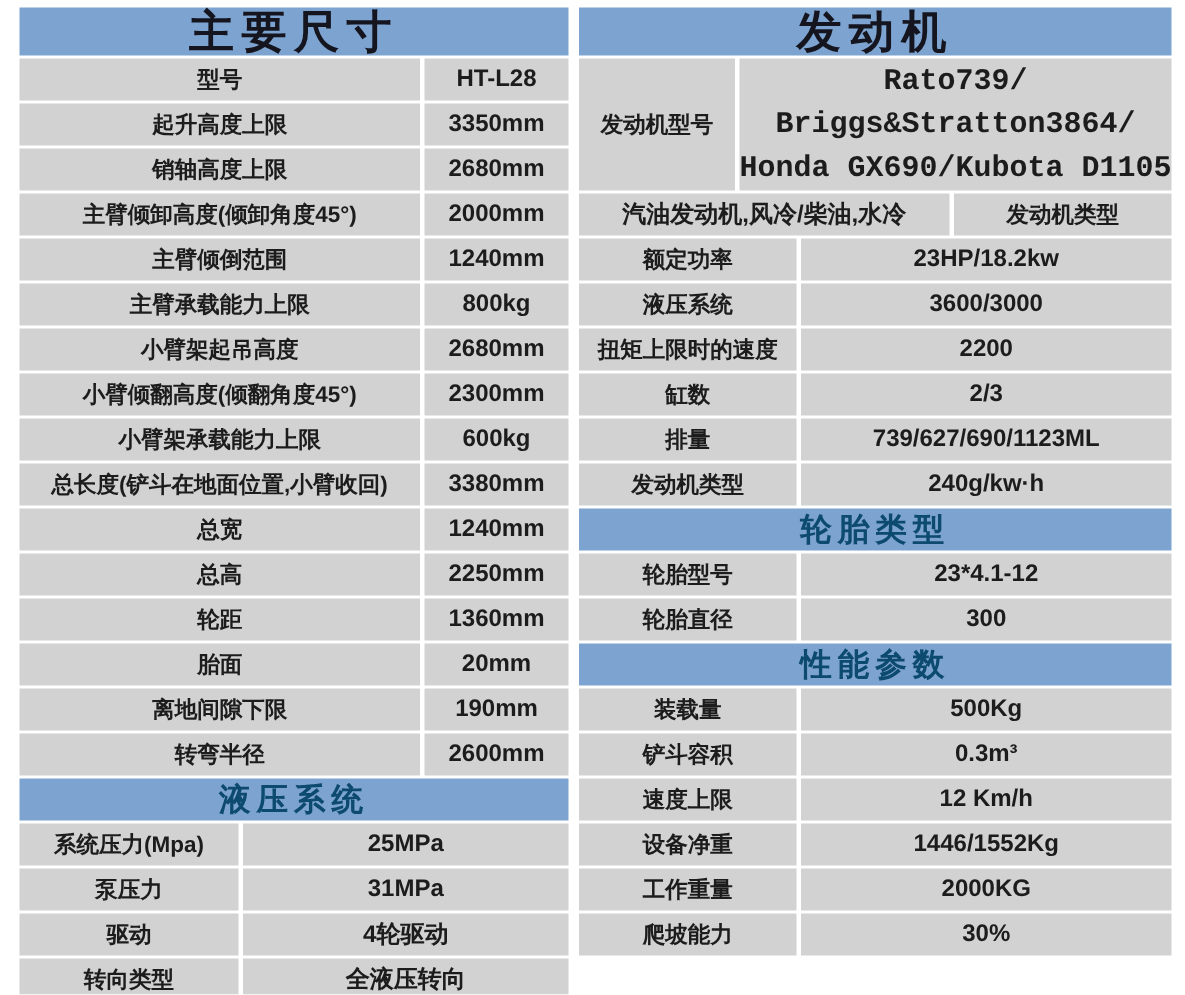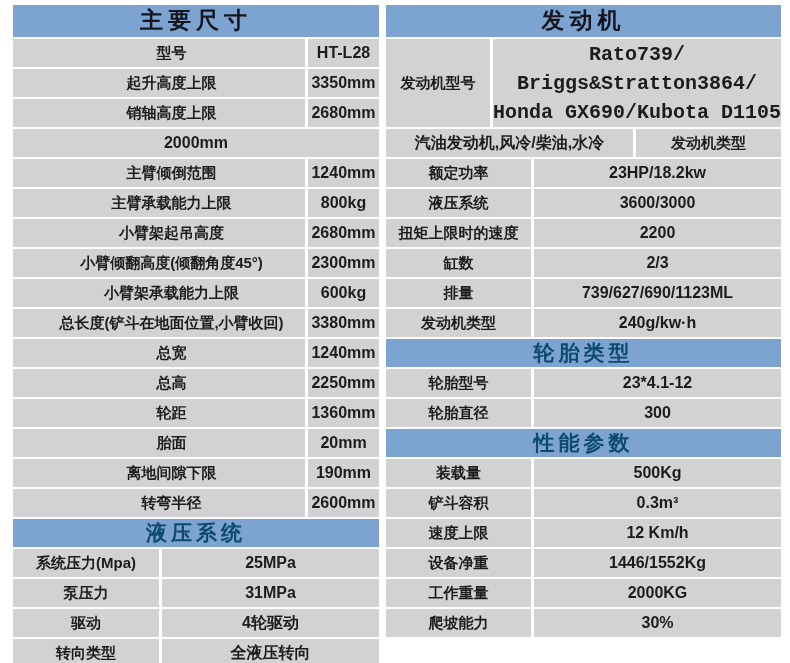--- a/index.html
+++ b/index.html
@@ -6,36 +6,36 @@
   .page{
     position:relative;width:790px;height:663px;background:#ffffff;
     font-family:"Liberation Sans","DejaVu Sans",sans-serif;
     font-weight:bold;color:#1c1c1c;overflow:hidden;
   }
   .col{position:absolute;top:5px;display:flex;flex-direction:column;}
   .col-left{left:13px;width:366px;}
   .col-right{left:386px;width:395px;}
   .hdr{
     height:32px;background:#7da3d0;color:#15151f;
-    display:flex;justify-content:center;
-    font-size:23px;letter-spacing:5px;margin-bottom:2px;flex:none;
+    display:flex;align-items:center;justify-content:center;
+    font-size:30px;letter-spacing:5px;margin-bottom:2px;flex:none;
   }
   .sec{
     height:28px;background:#7da3d0;color:#0c4a6e;
     display:flex;align-items:center;justify-content:center;
     font-size:21px;letter-spacing:4px;margin-bottom:2px;flex:none;
   }
   .row{display:flex;gap:3px;margin-bottom:2px;flex:none;}
   .cell{
     background:#d2d2d2;height:28px;
     display:flex;align-items:center;justify-content:center;
     font-size:15px;text-align:center;white-space:nowrap;
   }
   .val{flex:1;}
-  .main-sec .lbl{width:267px;padding-left:25px;}
+  .main-sec .lbl{width:267px;}
   .hyd-sec  .lbl{width:146px;}
   .right-sec .lbl{width:145px;}
   .tall{height:88px;flex-direction:column;justify-content:center;}
   .tall .line{line-height:29px;font-size:20px;font-family:Liberation Mono, monospace;}
   .cell.big{font-size:16px;}
 </style>
 </head>
 <body>
 
 <div class="page">
@@ -52,20 +52,21 @@
       </div>
       <div class="row">
         <div class="cell lbl">起升高度上限</div>
         <div class="cell val big">3350mm</div>
       </div>
       <div class="row">
         <div class="cell lbl">销轴高度上限</div>
         <div class="cell val big">2680mm</div>
       </div>
       <div class="row">
+        <div class="cell lbl">主臂倾卸高度(倾卸角度45°)</div>
         <div class="cell val big">2000mm</div>
       </div>
       <div class="row">
         <div class="cell lbl">主臂倾倒范围</div>
         <div class="cell val big">1240mm</div>
       </div>
       <div class="row">
         <div class="cell lbl">主臂承载能力上限</div>
         <div class="cell val big">800kg</div>
       </div>

